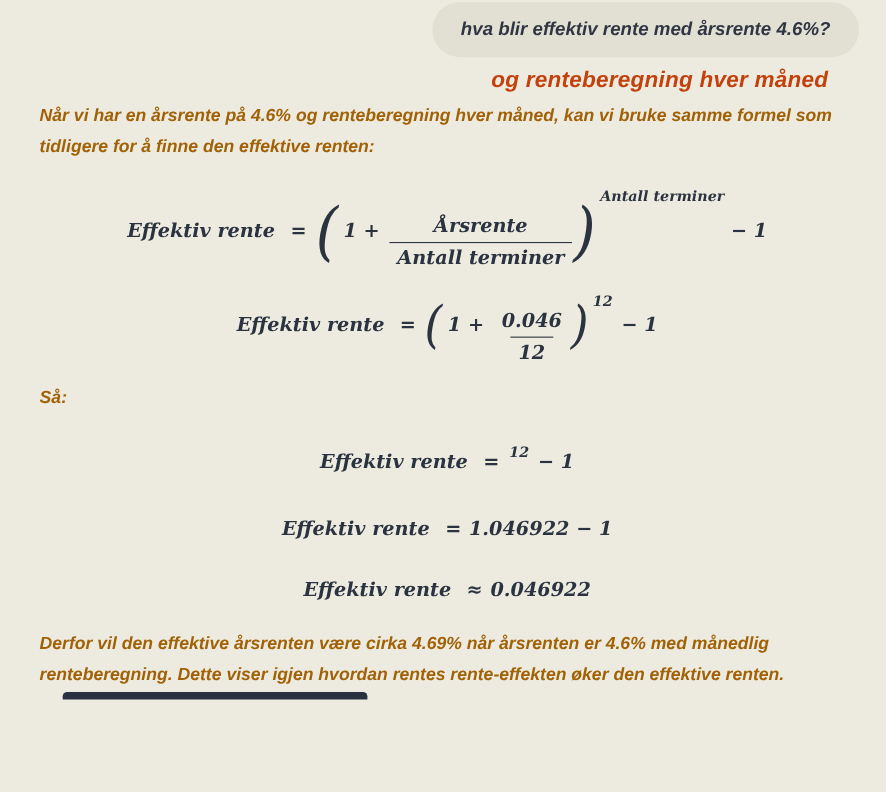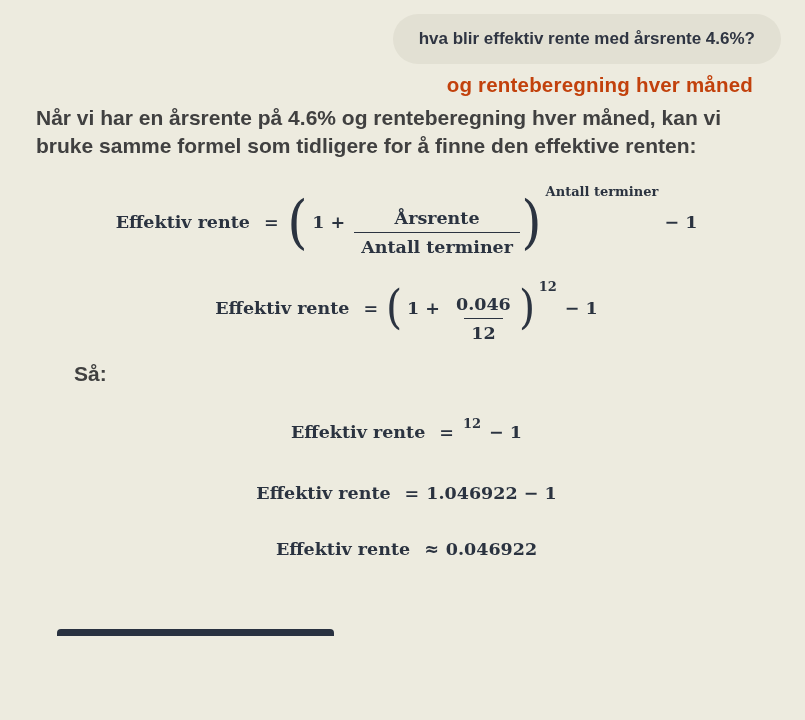--- a/index.html
+++ b/index.html
@@ -3,44 +3,44 @@
 <meta charset="utf-8">
 <style>
   * { margin:0; padding:0; box-sizing:border-box; }
   html,body { width:805px; height:720px; overflow:hidden; }
   body {
     background:#edebdf;
     color:#303846;
     font-family:"Liberation Sans", sans-serif;
     position:relative;
   }
-  .page { width:805px; height:636px; position:relative; padding:14px 24px 0 24px; }
+  .page { width:805px; height:636px; position:relative; padding:2px 24px 0 24px;font-style:italic; }
 
   
   .user-row { display:flex; justify-content:flex-end; }
   .bubble {
     background:#e2e0d3;
     border-radius:26px;
     padding:15px 26px;
     max-width:620px;
     font-size:17px; font-weight:600; color:#2f3542;
   }
   .followup {
     margin-top:9px; margin-right:28px;
     text-align:right;
     color:#c2410c; font-size:20.5px; font-weight:700;
     letter-spacing:0.2px;
   }
 
   
   .answer { padding-left:12px; padding-right:4px; }
-  .para { font-size:21px; font-weight:600; line-height:28px; color:#404040; max-width:748px; }
+  .para { font-size:16px; font-weight:600; line-height:28px; color:#a16207; max-width:748px; }
   .p1 { margin-top:7px; }
   .p2 { margin-top:31px; }
-  .p3 { margin-top:23px;margin-left:38px; }
+  .p3 { margin-top:23px; }
   .p4 { margin-top:22px; }
 
   
   .formula {
     display:flex; align-items:center; justify-content:center;
     font-family:"DejaVu Serif", serif; font-weight:700; color:#2b3340;
     font-size:17.5px;
   }
   .f1 { margin-top:26px; height:72px; }
   .f2 { margin-top:21px; height:58px; }
@@ -131,18 +131,19 @@
       <span class="meq">=</span>
       <span class="mbody">1.046922 − 1</span>
     </div>
 
     <div class="formula f5">
       <span class="mlhs">Effektiv rente</span>
       <span class="meq">≈</span>
       <span class="mbody">0.046922</span>
     </div>
 
+    <p class="para p4">Derfor vil den effektive årsrenten være cirka 4.69% når årsrenten er 4.6% med månedlig renteberegning. Dette viser igjen hvordan rentes rente-effekten øker den effektive renten.</p>
 
   </div>
 
   <div class="bottom-bar"></div>
 
 </div>
 
 </body></html>

